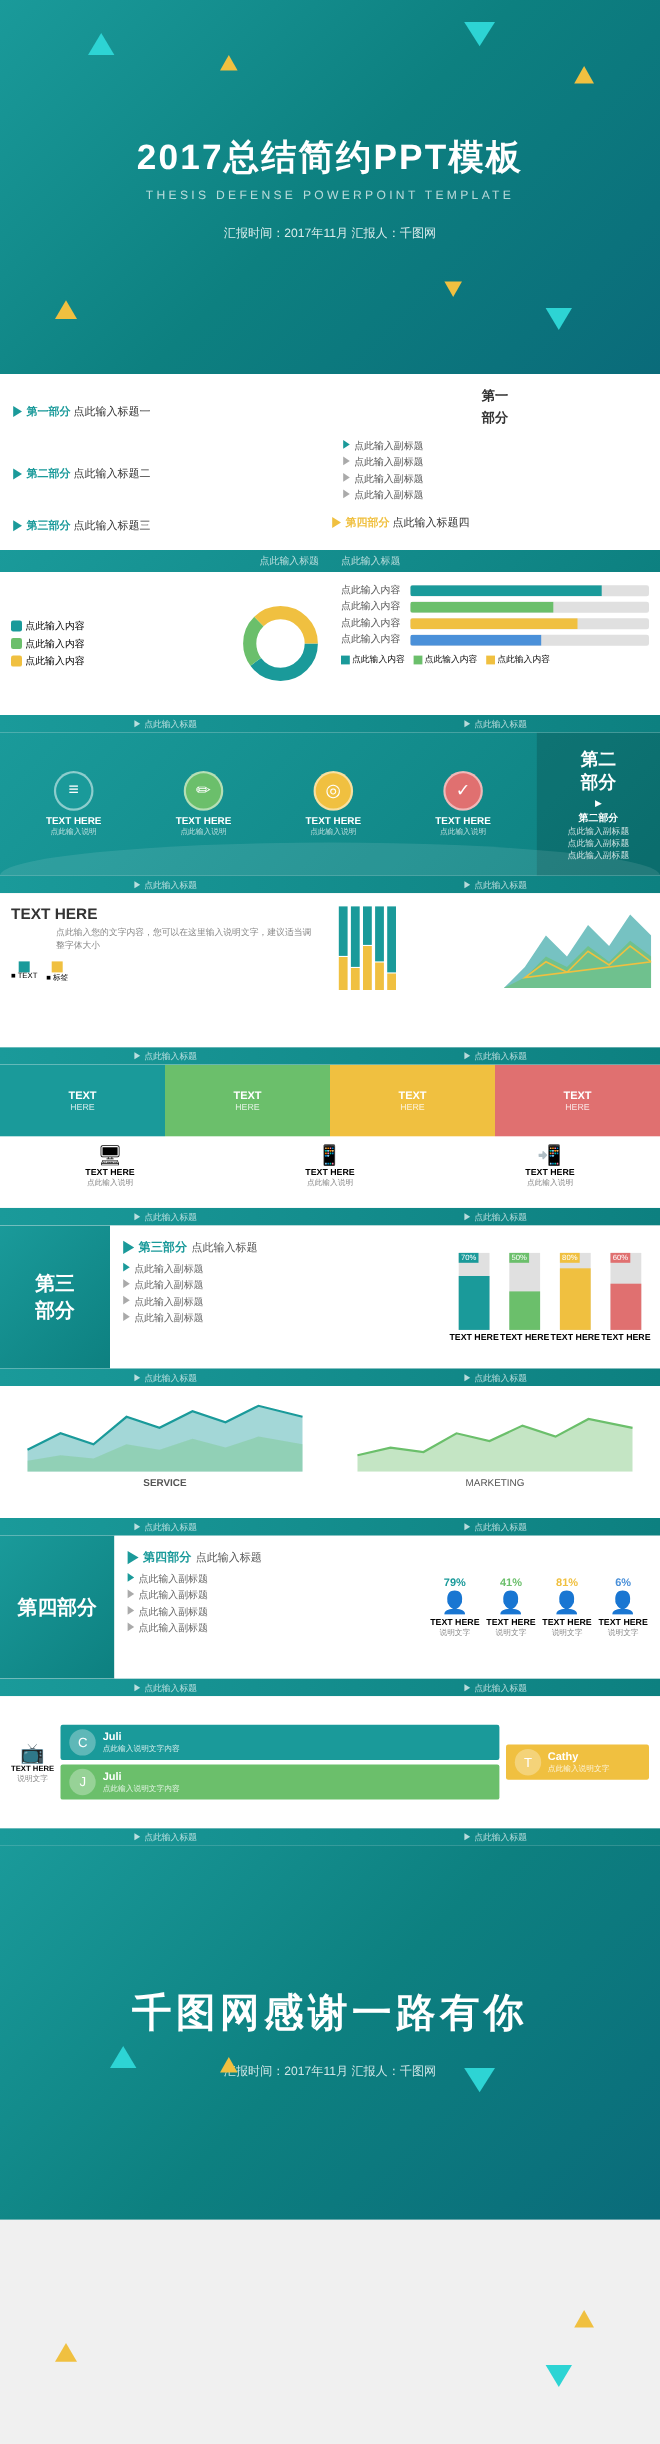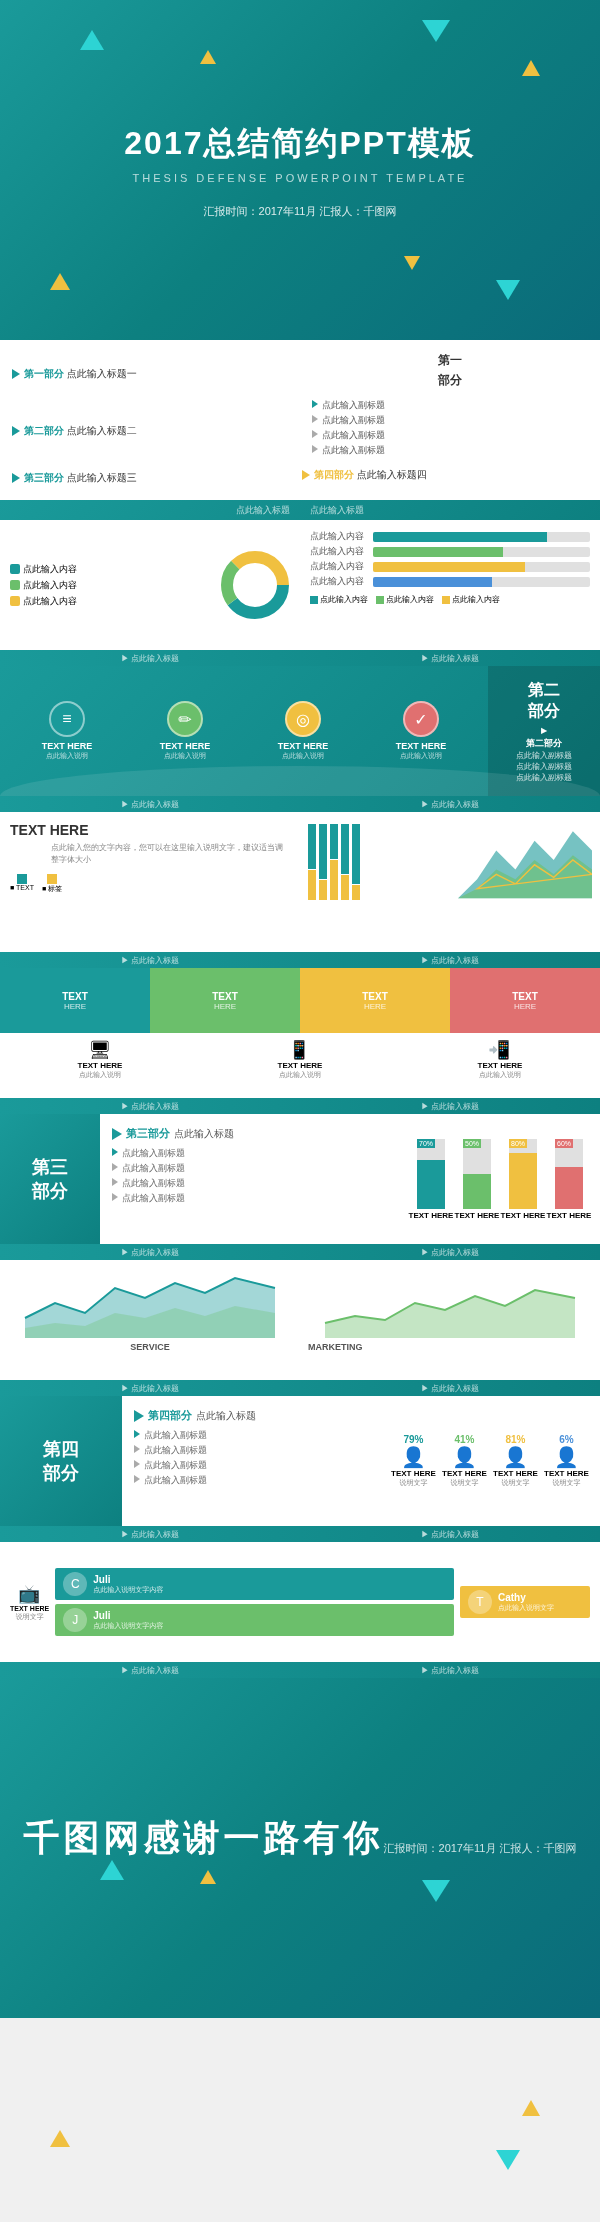--- a/index.html
+++ b/index.html
@@ -127,21 +127,21 @@
       justify-content: center;
       color: rgba(255,255,255,0.7);
       font-size: 9px;
     }
 
     
     .slide-thankyou {
       height: 340px;
       background: linear-gradient(135deg, #1a9a9a 0%, #0d8080 50%, #0a6b7a 100%);
       display: flex;
-      flex-direction: row;
+      flex-direction: column;
       align-items: center;
       justify-content: center;
     }
     .slide-thankyou .ty-title {
       font-size: 36px;
       font-weight: bold;
       color: #fff;
       letter-spacing: 4px;
       margin-bottom: 20px;
     }
@@ -518,31 +518,31 @@
       <polyline points="0,50 30,35 60,45 90,20 120,30 150,15 180,25 210,10 250,20" fill="none" stroke="#1a9a9a" stroke-width="2"></polyline>
       <polygon points="0,70 0,60 30,55 60,58 90,45 120,50 150,40 180,48 210,38 250,45 250,70" fill="#6bbf6b" opacity="0.3"></polygon>
     </svg>
     <div style="text-align:center;font-size:9px;font-weight:bold;color:#555;">SERVICE</div>
   </div>
   <div style="width:50%;padding:8px;">
     <svg width="100%" height="70" viewBox="0 0 250 70">
       <polygon points="0,70 0,55 30,48 60,52 90,35 120,42 150,28 180,38 210,22 250,30 250,70" fill="#6bbf6b" opacity="0.4"></polygon>
       <polyline points="0,55 30,48 60,52 90,35 120,42 150,28 180,38 210,22 250,30" fill="none" stroke="#6bbf6b" stroke-width="2"></polyline>
     </svg>
-    <div style="font-size:9px;font-weight:bold;color:#555;">MARKETING</div>
+    <div style="text-align:center;font-size:9px;font-weight:normal;color:#555;">MARKETING</div>
   </div>
 </div>
 
 <div style="height:16px;background:linear-gradient(90deg,#1a9a9a,#0d8080);display:flex;align-items:center;justify-content:space-around;">
   <span style="font-size:8px;color:rgba(255,255,255,0.7);">▶ 点此输入标题</span>
   <span style="font-size:8px;color:rgba(255,255,255,0.7);">▶ 点此输入标题</span>
 </div>
 
 <div class="slide" style="height:130px;display:flex;">
-  <div style="width:122px;background:linear-gradient(135deg,#1a9a9a,#0d8080);display:flex;flex-direction:column;align-items:center;justify-content:center;color:#fff;">
+  <div style="width:104px;background:linear-gradient(135deg,#1a9a9a,#0d8080);display:flex;flex-direction:row;align-items:center;justify-content:center;color:#fff;">
     <div style="font-size:18px;font-weight:bold;">第四</div>
     <div style="font-size:18px;font-weight:bold;">部分</div>
   </div>
   <div style="flex:1;background:#fff;padding:12px;">
     <div style="display:flex;align-items:center;gap:4px;margin-bottom:6px;">
       <span style="width:0;height:0;border-top:6px solid transparent;border-bottom:6px solid transparent;border-left:10px solid #1a9a9a;"></span>
       <span style="font-size:11px;font-weight:bold;color:#1a9a9a;">第四部分</span>
       <span style="font-size:10px;color:#555;">点此输入标题</span>
     </div>
     <div style="font-size:9px;color:#666;margin-bottom:2px;"><span class="sub-arrow sub-arrow-teal"></span>点此输入副标题</div>

